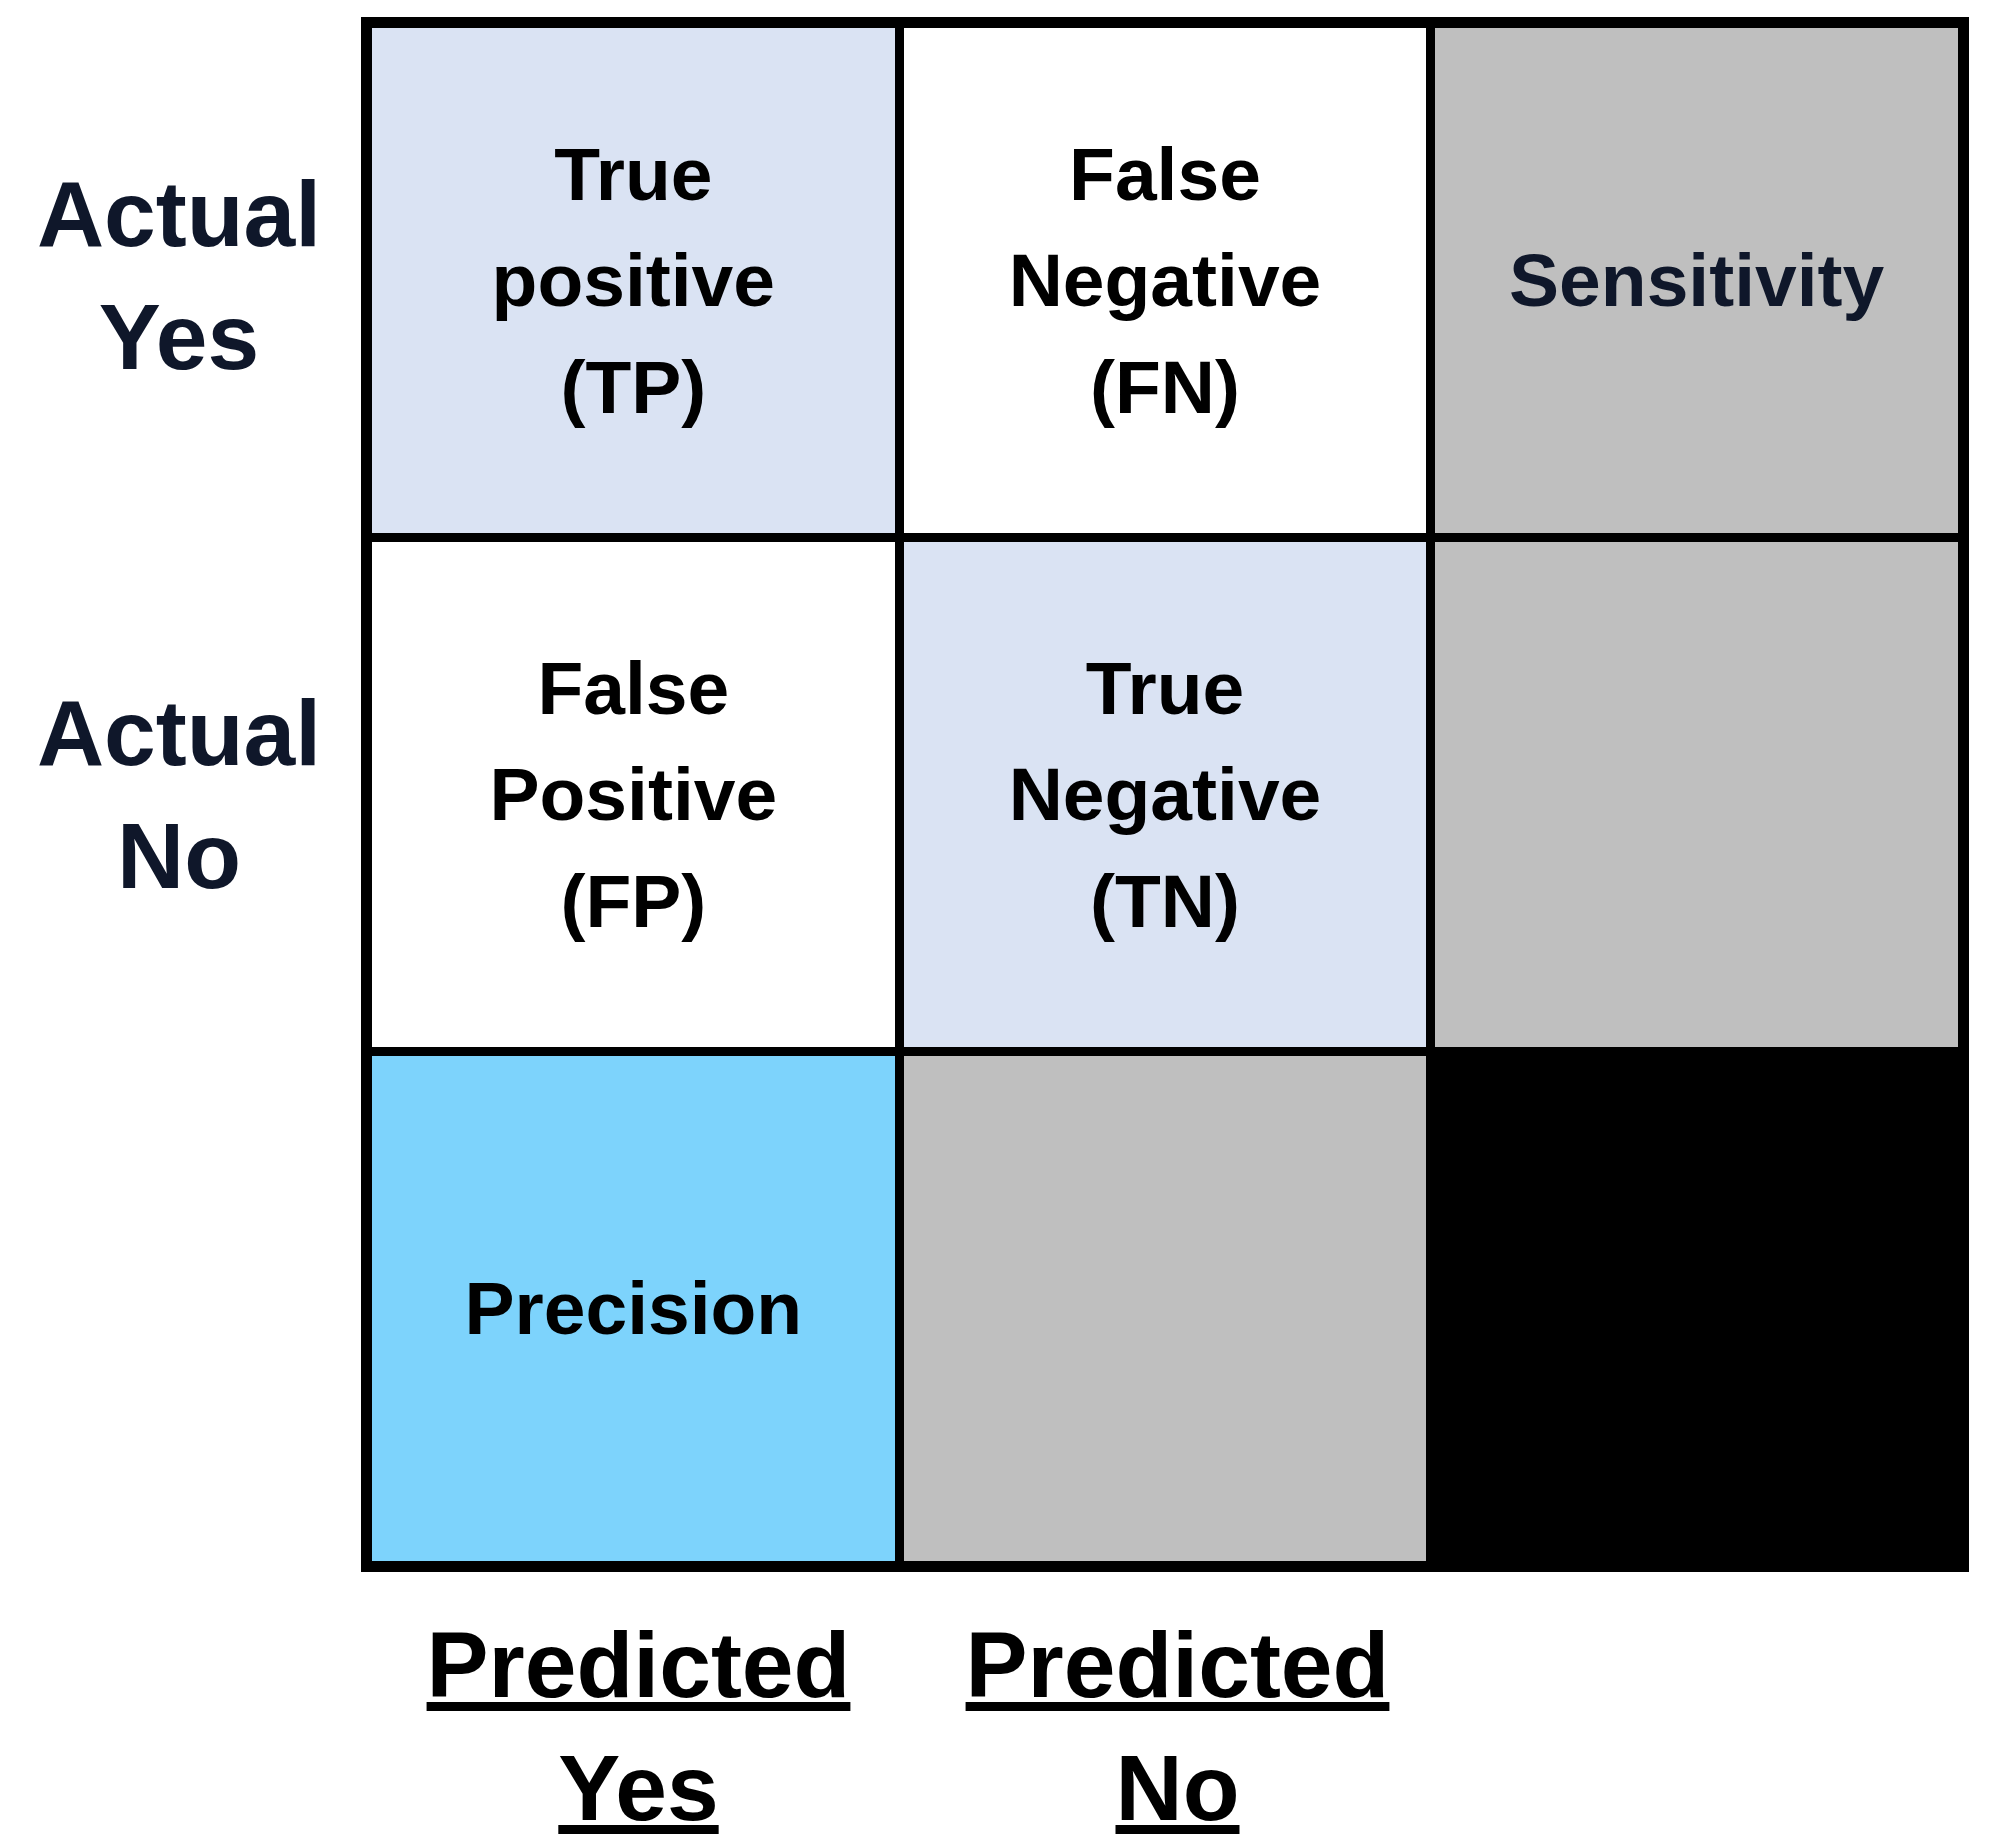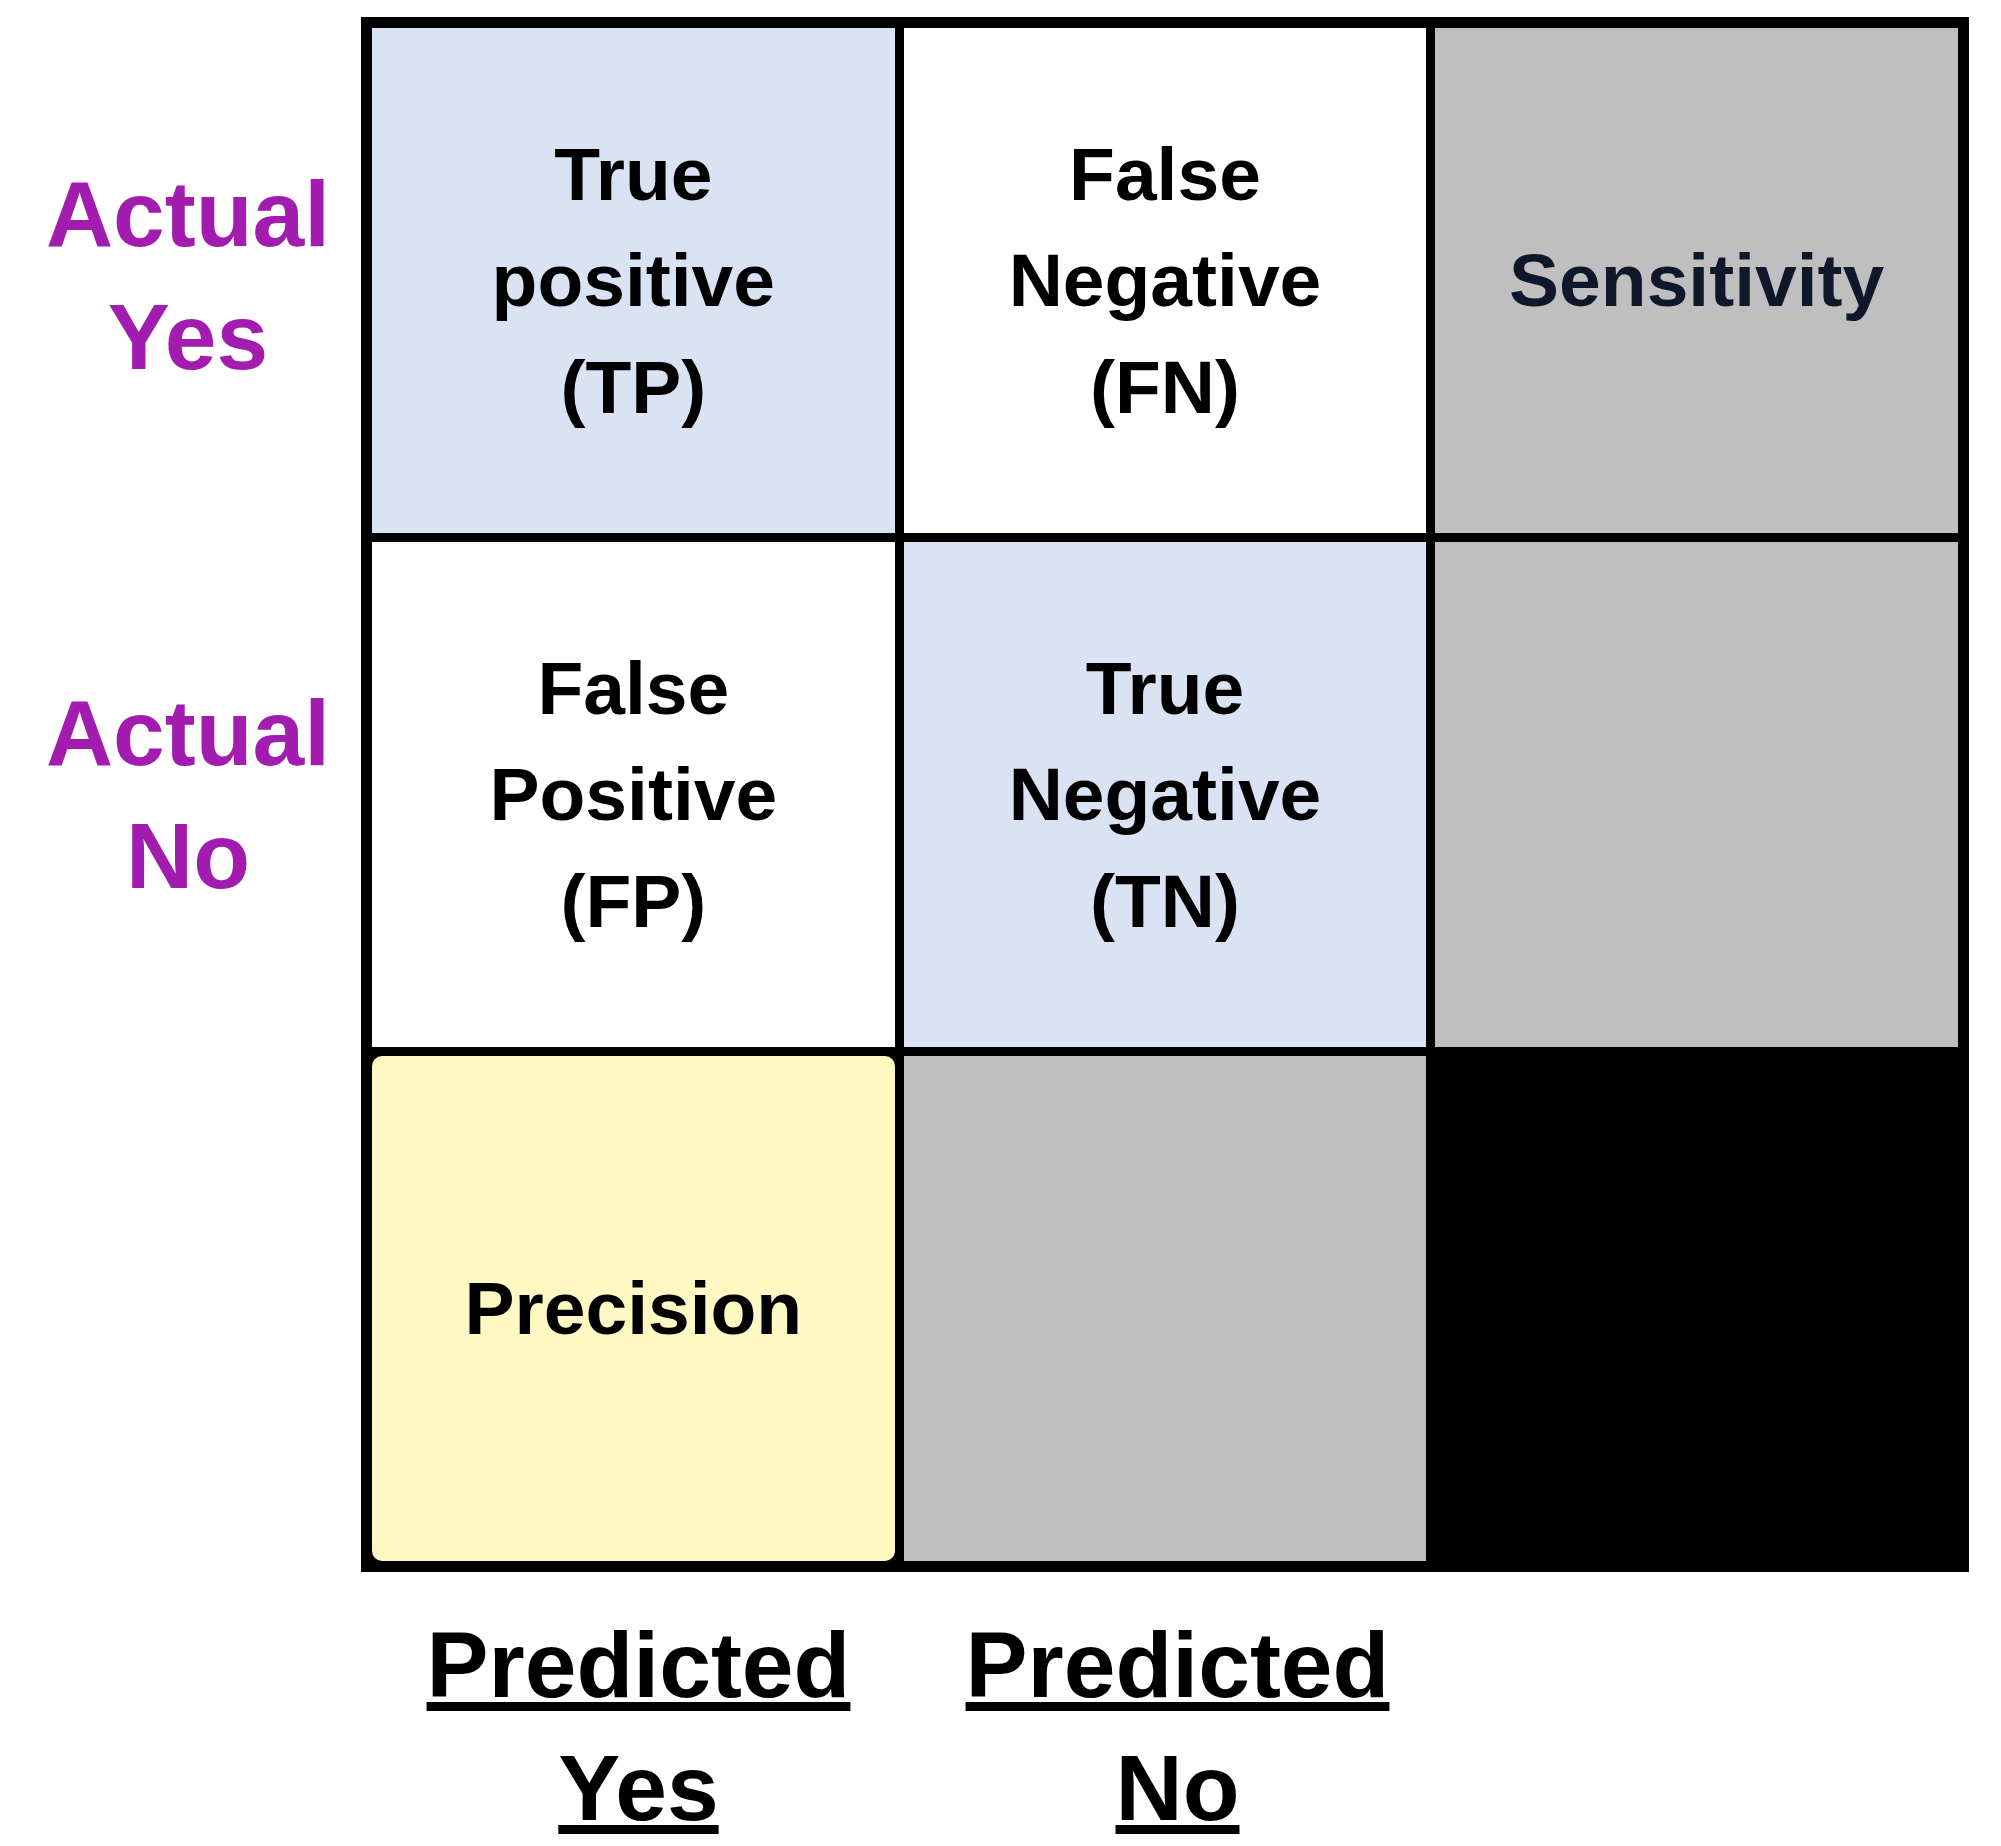--- a/index.html
+++ b/index.html
@@ -38,31 +38,31 @@
     white-space: pre-line;
     font-size: 75px;
     font-weight: 700;
     line-height: 1.42;
     color: #000000;
   }
 
   
   .row-label {
     position: absolute;
-    left: 13px;
+    left: 4px;
     width: 350px;
     display: flex;
     align-items: center;
     justify-content: center;
     text-align: center;
     white-space: pre-line;
     font-size: 93px;
     font-weight: 700;
     line-height: 1.32;
-    color: #a21caf;
+    color: #0f172a;
   }
   .row-label-1 { top: 17px;  height: 518px; }
   .row-label-2 { top: 535px; height: 519px; }
 
   
   .col-label {
     position: absolute;
     top: 1604px;
     height: 243px;
     display: flex;
@@ -103,21 +103,21 @@
   <div class="cell" style="background-color: rgb(255, 255, 255); color: rgb(0, 0, 0);">False
 Positive
 (FP)</div>
 
   <div class="cell" style="background-color: rgb(218, 227, 243); color: rgb(0, 0, 0);">True
 Negative
 (TN)</div>
 
   <div class="cell" style="background-color: rgb(191, 191, 191); color: rgb(0, 0, 0);"></div>
 
-  <div class="cell" style="background-color: #fef9c3; color: rgb(0, 0, 0); border-radius: 10px;">Precision</div>
+  <div class="cell" style="background-color: #7dd3fc; color: rgb(0, 0, 0);">Precision</div>
 
   <div class="cell" style="background-color: rgb(191, 191, 191); color: rgb(0, 0, 0);"></div>
 
 
 </div>
 
 <div class="col-label col-label-1">Predicted
 Yes</div>
 
 <div class="col-label col-label-2">Predicted

